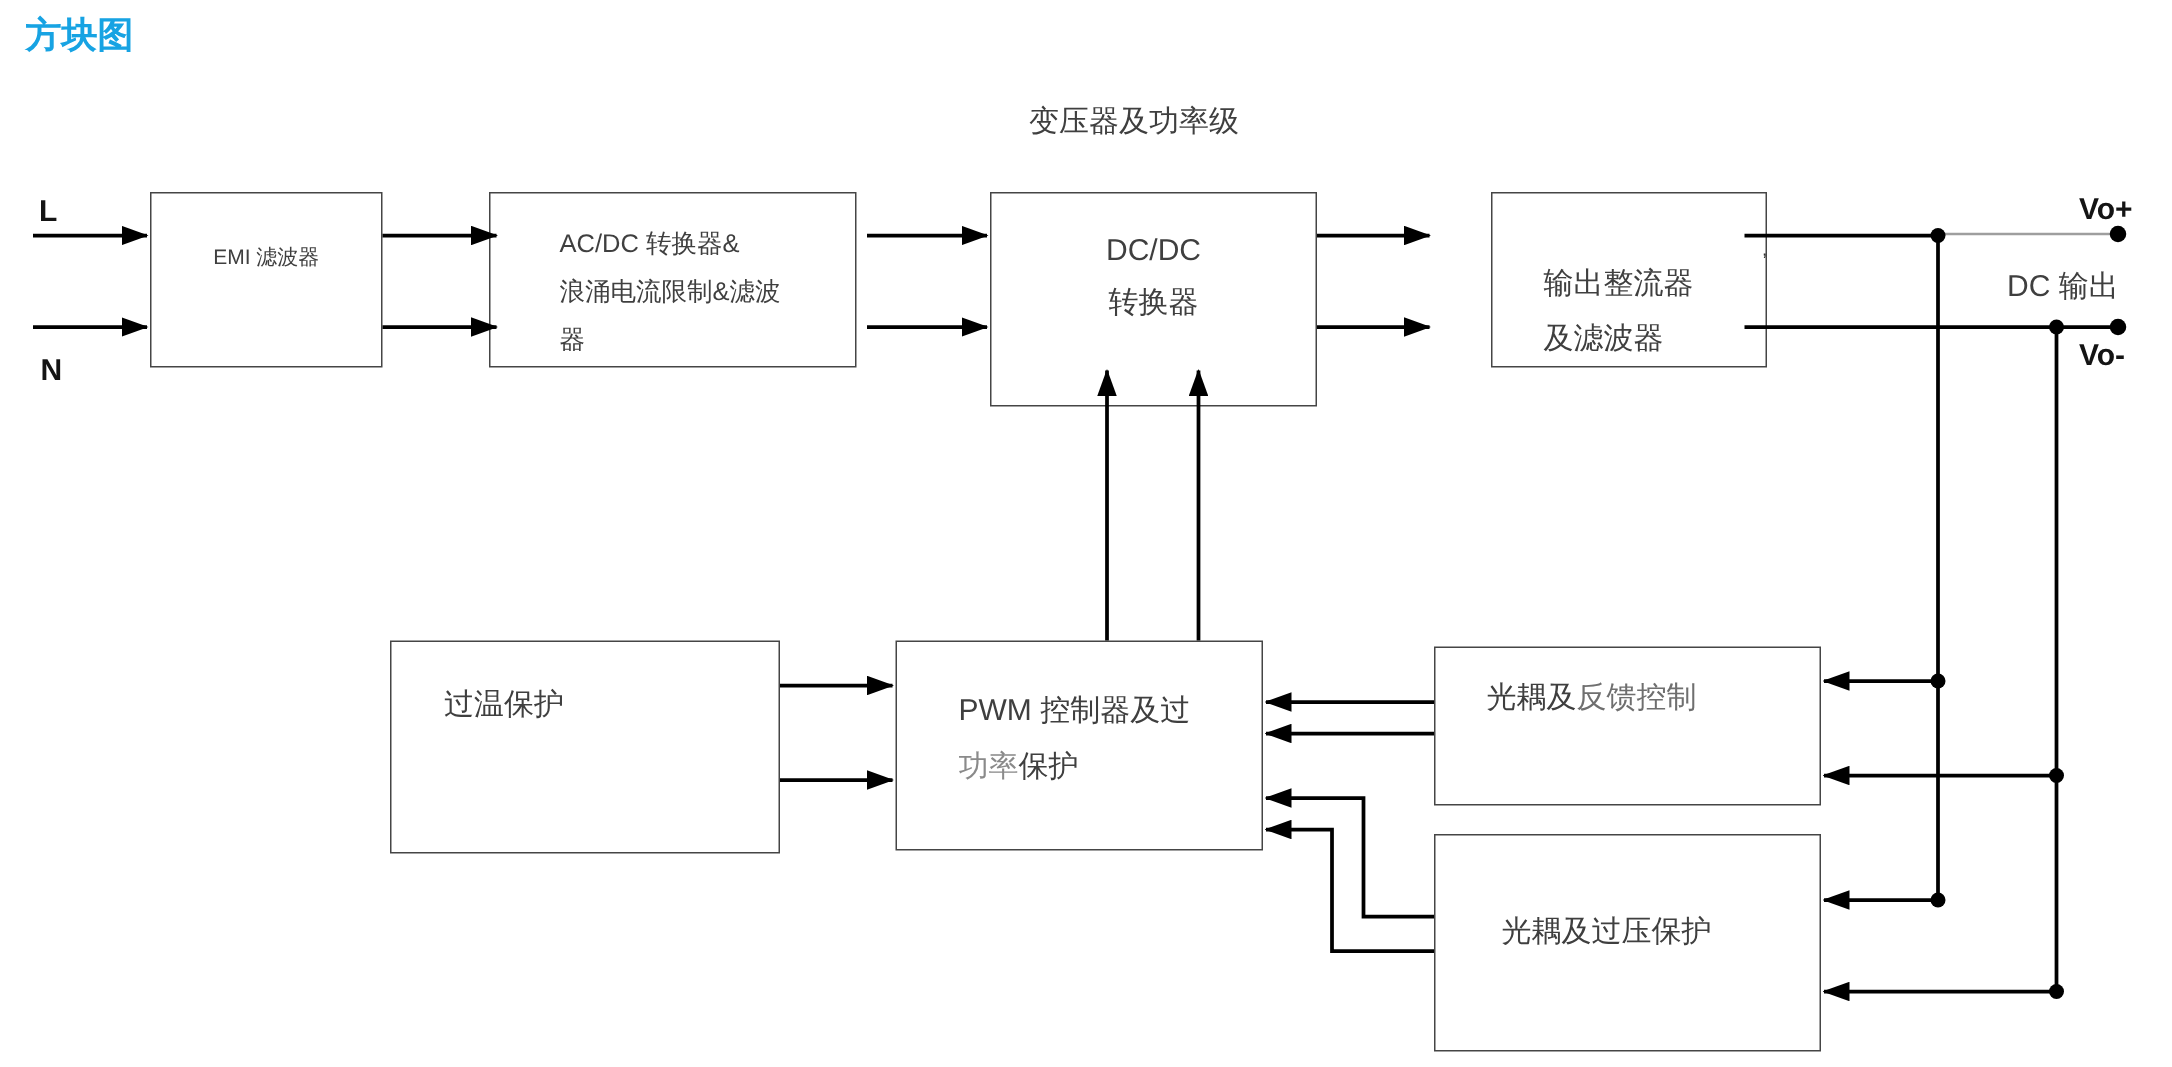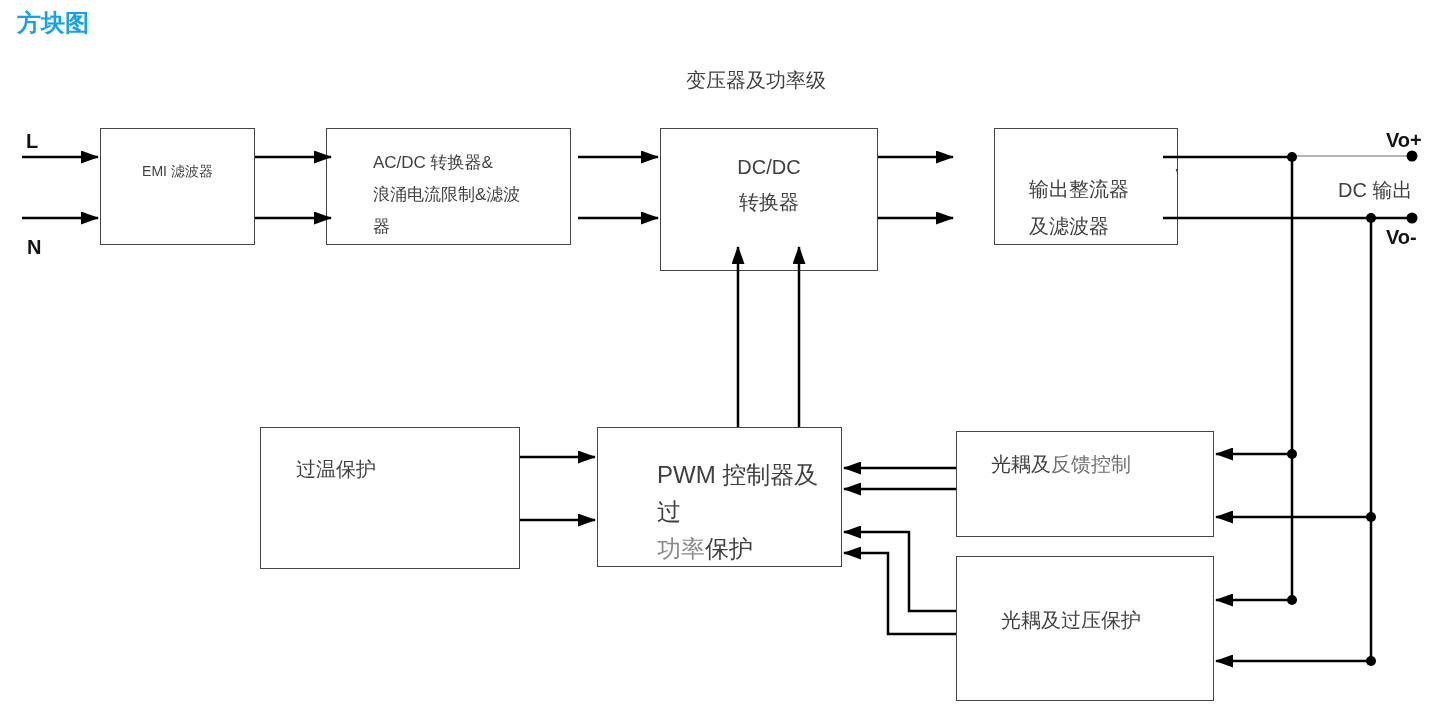--- a/index.html
+++ b/index.html
@@ -17,21 +17,21 @@
   .stage-label{position:absolute;left:686px;top:67px;font-size:20px;color:var(--text);}
   .block{
     position:absolute;background:#ffffff;border:1.7px solid var(--border);
     box-sizing:border-box;color:var(--text);z-index:1;
   }
   .blk-emi{left:100px;top:128px;width:155px;height:117px;font-size:14px;text-align:center;padding-top:34px;}
   .blk-acdc{left:326px;top:128px;width:245px;height:117px;font-size:17px;padding:18px 0 0 46px;line-height:32px;}
   .blk-dcdc{left:660px;top:128px;width:218px;height:143px;font-size:20px;text-align:center;padding-top:21px;line-height:35px;}
   .blk-outrect{left:955px;top:128px;width:184px;height:117px;font-size:20px;padding:42px 0 0 34px;line-height:37px;margin-left:39px;}
   .blk-otp{left:260px;top:427px;width:260px;height:142px;font-size:20px;padding:28px 0 0 35px;}
-  .blk-pwm{left:597px;top:427px;width:245px;height:140px;font-size:24px;padding:28px 0 0 59px;line-height:37px;}
+  .blk-pwm{left:597px;top:427px;width:245px;height:140px;font-size:20px;padding:28px 0 0 41px;line-height:37px;}
   .blk-optofb{left:956px;top:431px;width:258px;height:106px;font-size:20px;padding:19px 0 0 34px;}
   .blk-optoovp{left:956px;top:556px;width:258px;height:145px;font-size:20px;padding:50px 0 12px 44px;}
   .lite{color:var(--light_text);}
   .midlite{color:var(--mid_text);}
   .tiny-mark{position:absolute;left:180px;top:38px;font-size:13px;color:#303030;line-height:1;}
   .term{position:absolute;font-size:20px;z-index:1;}
   .term-bold{font-weight:bold;color:#141414;}
   .lbl-l{left:26px;top:130px;}
   .lbl-n{left:27px;top:236px;}
   .lbl-voplus{left:1386px;top:129px;}

